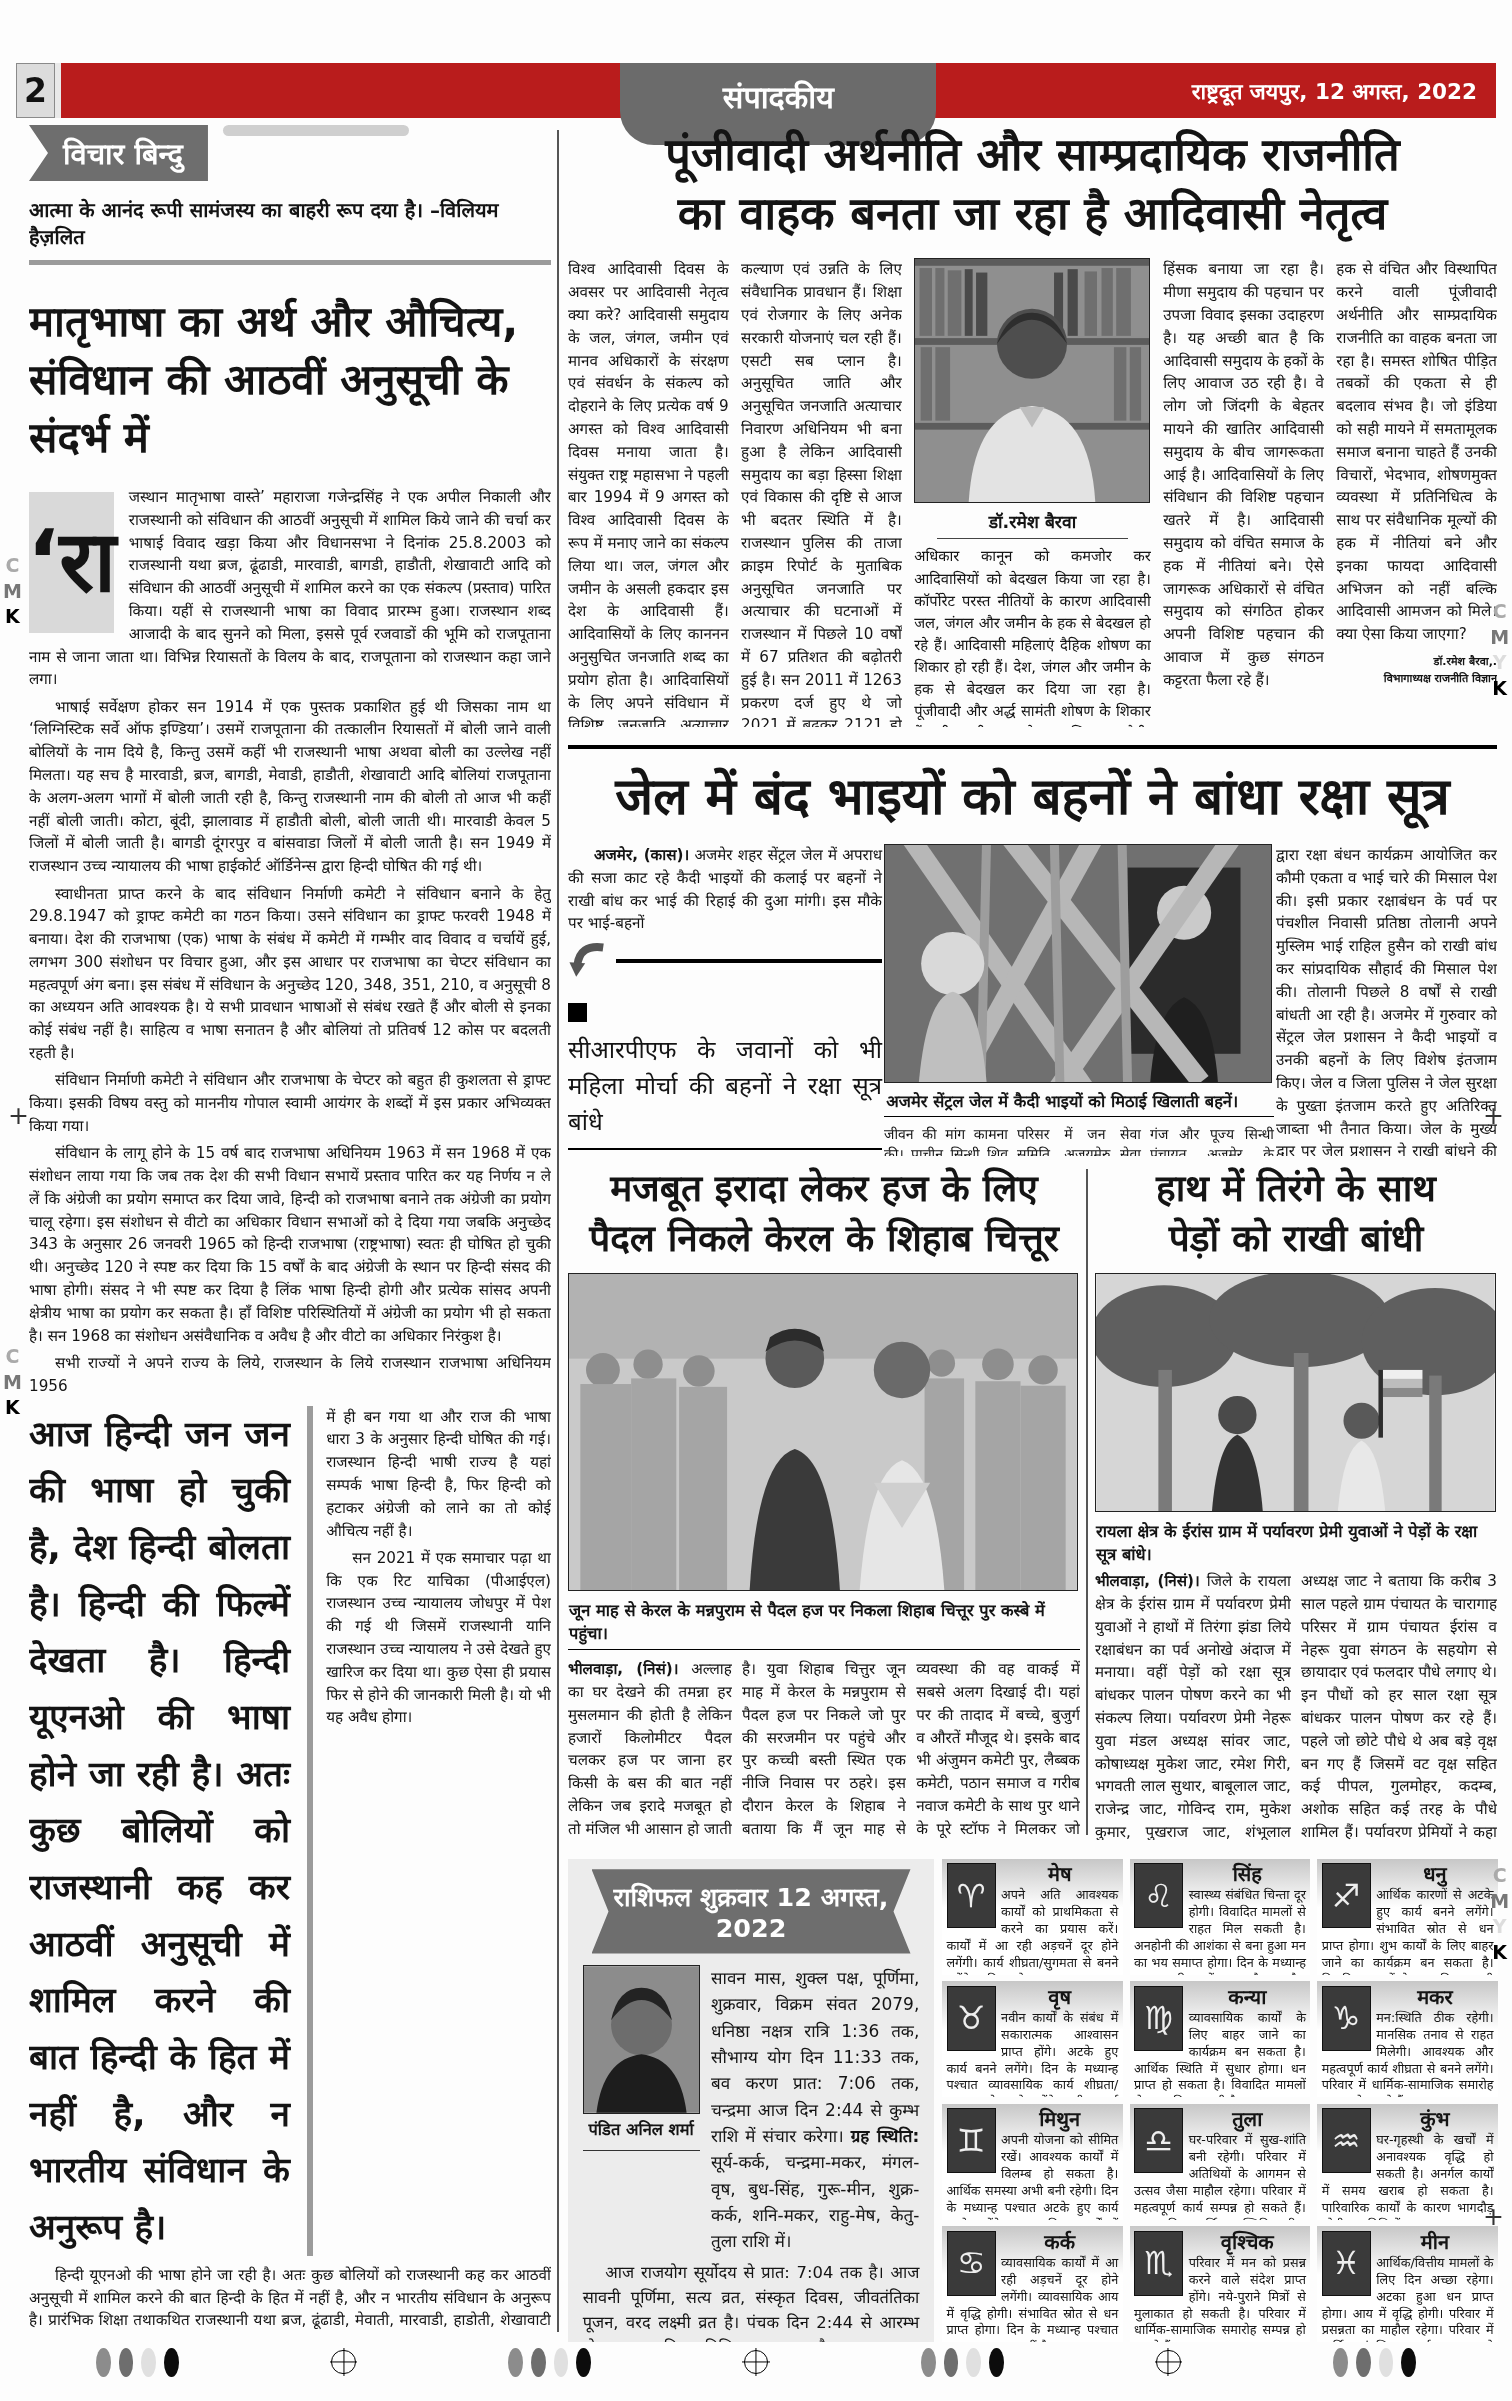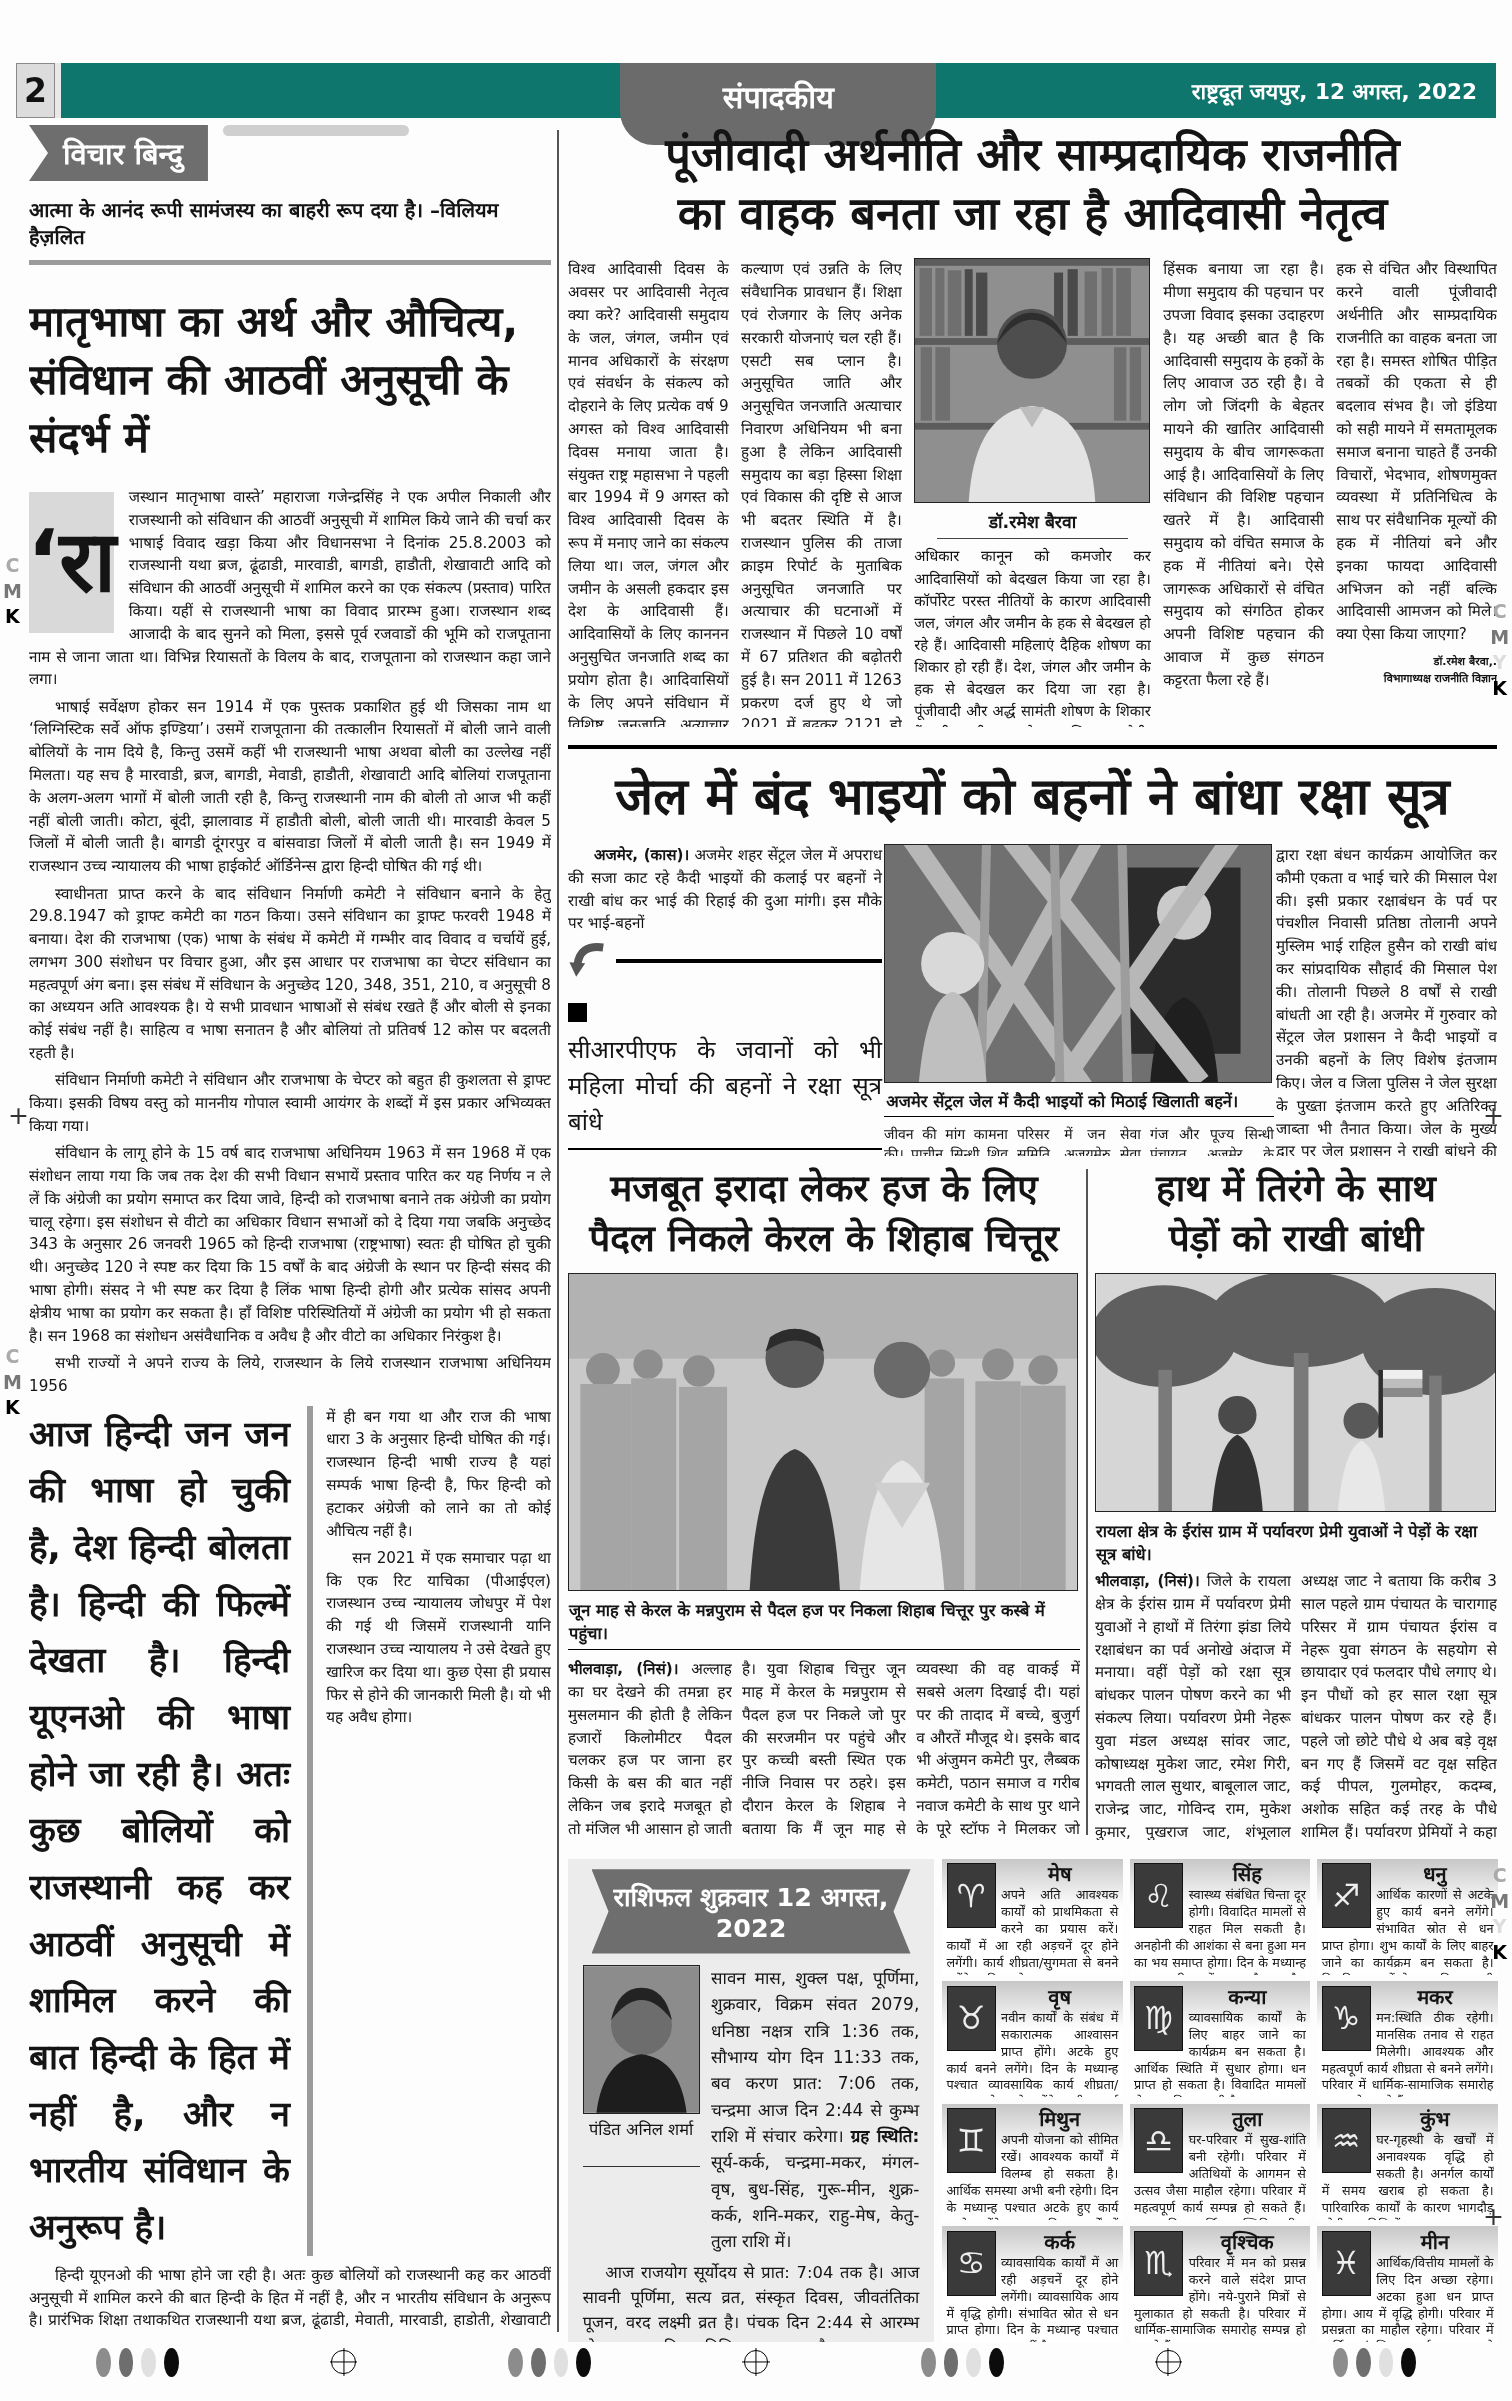--- a/index.html
+++ b/index.html
@@ -2,21 +2,21 @@
 <html style="font-size:9px"><head>
 <meta charset="utf-8">
 <style>
   html,body{margin:0;padding:0;background:#9a9a9a;}
   .page{position:relative;width:1512px;height:2401px;background:#fdfdfd;
         font-family:"DejaVu Sans",sans-serif;color:#141414;overflow:hidden;}
   
   .hdr{position:absolute;left:16px;top:63px;right:16px;height:55px;background:#e9e9e9;display:flex;}
   .hdr-no{width:37px;background:#dcdcdc;border:1.1px solid #8a8a8a;display:flex;align-items:center;justify-content:center;
           font-size:33px;font-weight:bold;color:#111;}
-  .hdr-bar{flex:1;background:#0f766e;margin-left:5.6px;position:relative;display:flex;align-items:center;}
+  .hdr-bar{flex:1;background:#b91c1c;margin-left:5.6px;position:relative;display:flex;align-items:center;}
   .hdr-center{position:absolute;left:50%;transform:translateX(-50%);top:0;height:82px;width:316px;
               background:#6b6b6b;border-radius:0 0 34px 34px;display:flex;align-items:flex-start;justify-content:center;}
   .hdr-center span{color:#fff;font-size:30.5px;font-weight:bold;margin-top:12.4px;}
   .hdr-right{position:absolute;right:19px;color:#fff;font-size:21.5px;font-weight:bold;}
   
   .jt{text-align:justify;}
   .bd{font-size:15.2px;line-height:1.5;}
   .bd p{margin:0 0 4.5px;text-indent:26px;}
   b.dl{font-weight:bold;}
   .thin{height:1.7px;background:#000;}
@@ -74,21 +74,21 @@
   .cols2{display:flex;gap:10.2px;margin-top:4.5px;}
   .cols2 div{flex:1;overflow:hidden;height:339px;}
   
   .rash{position:absolute;left:568px;top:1859px;width:366px;height:483px;background:#ececec;overflow:hidden;}
   .rash-ribbon{margin:10.2px auto 2.3px;width:319px;background:#6e6e6e;color:#fff;font-size:25.4px;font-weight:bold;
                text-align:center;padding:10.2px 0;
                clip-path:polygon(0 0,100% 0,calc(100% - 17px) 50%,100% 100%,0 100%,17px 50%);}
   .rash-in{padding:9px 14.7px;font-size:16.4px;line-height:1.52;}
   .rash-top{display:flex;gap:11.3px;}
   .rash-photo{flex:none;}
-  .rash-name{font-size:16.4px;font-weight:normal;text-align:center;margin-top:4.5px;border-bottom:1.7px solid #333;padding-bottom:23px;}
+  .rash-name{font-size:16.4px;font-weight:bold;text-align:center;margin-top:4.5px;border-bottom:1.7px solid #333;padding-bottom:7px;}
   .rash-in p{margin:0 0 4.5px;text-indent:22.6px;text-align:justify;}
   
   .zod{position:absolute;left:942px;top:1859px;width:556px;height:483px;display:grid;
        grid-template-columns:repeat(3,1fr);grid-template-rows:repeat(4,1fr);gap:6.8px;}
   .zcell{background:linear-gradient(#c7c7c7,#ffffff 42%);padding:3.4px 4.5px;overflow:hidden;}
   .zimg{float:left;width:47px;height:63px;background:#3a3a3a;border:1.7px solid #111;color:#eee;
         display:flex;align-items:center;justify-content:center;font-size:32px;margin:1.1px 5.6px 2.3px 0;}
   .zname{text-align:center;font-size:20px;font-weight:bold;line-height:1.2;margin-bottom:1.1px;}
   .ztext{font-size:12.7px;line-height:1.33;text-align:justify;}
   

